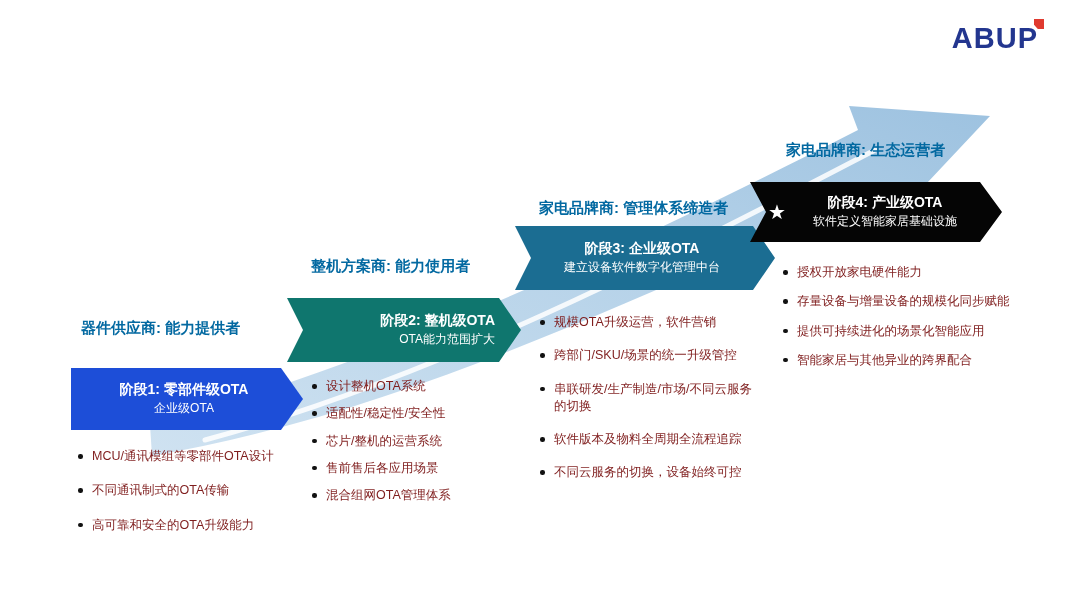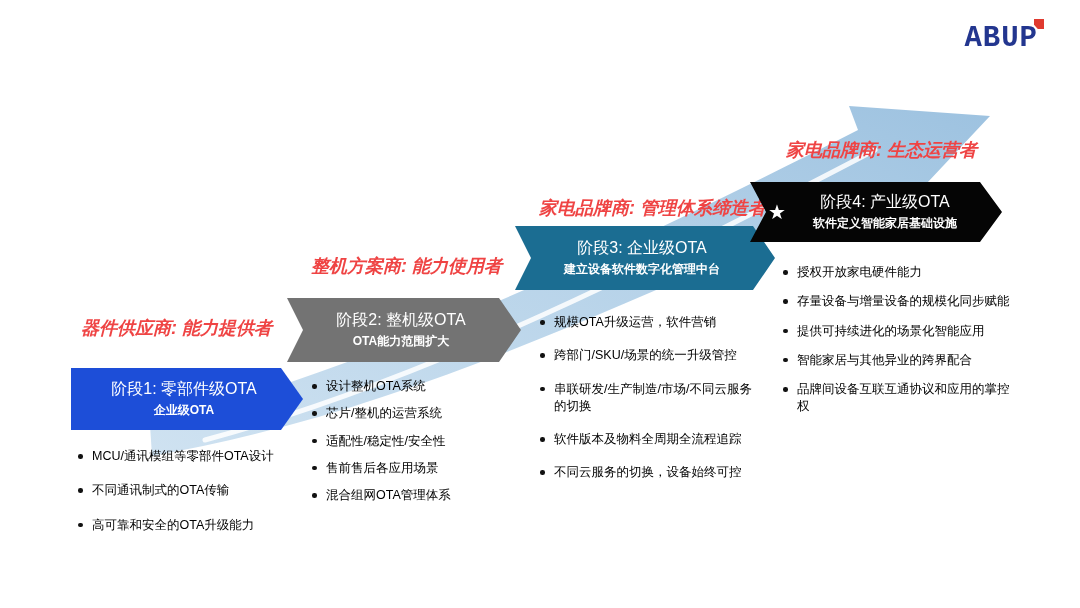--- a/index.html
+++ b/index.html
@@ -7,47 +7,45 @@
   .slide {
     position:relative; width:1080px; height:608px; background:#ffffff;
     overflow:hidden;
   }
   .arrow-bg { position:absolute; left:0; top:0; z-index:0; }
 
   .logo {
     position:absolute; top:24px; right:42px; z-index:5;
     font-size:29px; font-weight:800; letter-spacing:1px; color:#23368f;
     line-height:1;
-    font-family:Liberation Mono, monospace;
   }
   .logo .flag {
     position:absolute; right:-6px; top:-5px; width:10px; height:10px;
     background:#e03a2f;
     clip-path:polygon(0 0,100% 0,100% 100%,38% 100%,0 58%);
   }
 
   .stage { position:absolute; z-index:2; }
   .role {
-    font-size:18px; font-weight:700; color:#ef4444; white-space:nowrap;
+    font-size:15px; font-weight:700; color:#0369a1; white-space:nowrap;
     line-height:20px;
-    font-style:italic;
   }
   .banner {
     position:relative; color:#ffffff; display:flex; flex-direction:column;
     align-items:center; justify-content:center; text-align:center;
     padding:0 26px 0 20px; box-sizing:border-box;
     clip-path:polygon(0 0, calc(100% - 22px) 0, 100% 50%, calc(100% - 22px) 100%, 0 100%, 16px 50%);
   }
-  .banner-title { font-size:16px; font-weight:400; line-height:1.2; white-space:nowrap; }
-  .banner-sub { font-size:12px; font-weight:700; margin-top:3px; white-space:nowrap; }
+  .banner-title { font-size:14px; font-weight:700; line-height:1.2; white-space:nowrap; }
+  .banner-sub { font-size:12px; font-weight:400; margin-top:3px; white-space:nowrap; }
 
   .bullets { list-style:none; margin:0; padding:0; }
   .bullets li {
     position:relative; padding-left:17px; font-size:12.5px; line-height:1.38;
-    color:#000000;
+    color:#7f1d1d;
   }
   .bullets li::before {
     content:""; position:absolute; left:3px; top:6px; width:4.5px; height:4.5px;
     border-radius:50%; background:#111111;
   }
 
   
   .stage-1 { left:71px; top:318px; width:250px; }
   .stage-1 .role { margin:0 0 30px 10px; }
   .stage-1 .banner { width:232px; height:62px;
@@ -110,28 +108,28 @@
     </div>
     <ul class="bullets">
       <li>MCU/通讯模组等零部件OTA设计</li>
       <li>不同通讯制式的OTA传输</li>
       <li>高可靠和安全的OTA升级能力</li>
     </ul>
   </div>
 
   <div class="stage stage-2">
     <div class="role">整机方案商: 能力使用者</div>
-    <div class="banner" style="background: #737373;">
+    <div class="banner" style="background: #0f766e; align-items: flex-end;">
       <div class="banner-title">阶段2: 整机级OTA</div>
       <div class="banner-sub">OTA能力范围扩大</div>
     </div>
     <ul class="bullets">
       <li>设计整机OTA系统</li>
+      <li>适配性/稳定性/安全性</li>
       <li>芯片/整机的运营系统</li>
-      <li>适配性/稳定性/安全性</li>
       <li>售前售后各应用场景</li>
       <li>混合组网OTA管理体系</li>
     </ul>
   </div>
 
   <div class="stage stage-3">
     <div class="role">家电品牌商: 管理体系缔造者</div>
     <div class="banner" style="background: rgb(27, 109, 146);">
       <div class="banner-title">阶段3: 企业级OTA</div>
       <div class="banner-sub">建立设备软件数字化管理中台</div>
@@ -150,17 +148,16 @@
     <div class="banner" style="background: rgb(5, 5, 5);">
       <span class="star">★</span>
       <div class="banner-title">阶段4: 产业级OTA</div>
       <div class="banner-sub">软件定义智能家居基础设施</div>
     </div>
     <ul class="bullets">
       <li>授权开放家电硬件能力</li>
       <li>存量设备与增量设备的规模化同步赋能</li>
       <li>提供可持续进化的场景化智能应用</li>
       <li>智能家居与其他异业的跨界配合</li>
-      <li>品牌间设备互联互通协议和应用的掌控权</li>
     </ul>
   </div>
 
 </div>
 
 </body></html>

